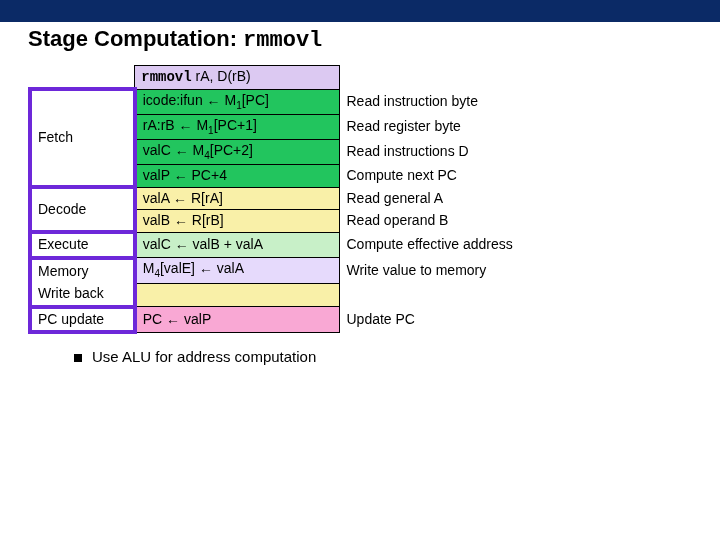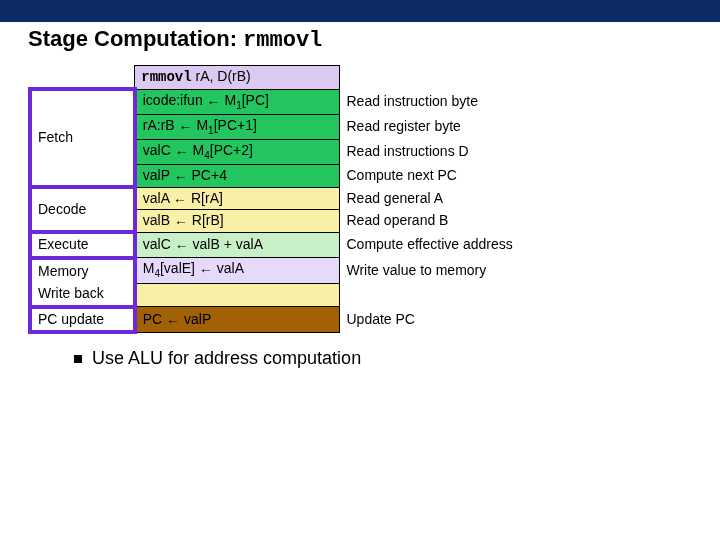--- a/index.html
+++ b/index.html
@@ -12,25 +12,25 @@
   table.stages td{vertical-align:middle;padding:2px 6px;font-size:14px;line-height:1.25}
   td.stage{border:4px solid #6d28d9;width:90px;font-family:Tahoma,Verdana,sans-serif;font-size:15px}
   td.op{border:1px solid #000;width:195px;font-family:Verdana,sans-serif}
   td.desc{width:340px;font-family:Liberation Sans, sans-serif}
   td.op .mono{font-family:"Courier New",monospace;font-weight:bold}
   .bg-lav{background:#dcc9f2}
   .bg-pink{background:#22c55e}
   .bg-yel{background:#f9f0a8}
   .bg-grn{background:#c8f0c8}
   .bg-lil{background:#e6dafc}
-  .bg-blu{background:#a16207}
+  .bg-blu{background:#f9a8d4}
   .noborder{border:none!important}
   .arr{font-family:Arial,sans-serif}
   sub{font-size:10px}
-  ul.notes{margin:14px 0 0 46px;padding:0;list-style:none;font-family:Tahoma,Verdana,sans-serif;font-size:18px}
+  ul.notes{margin:14px 0 0 46px;padding:0;list-style:none;font-family:Tahoma,Verdana,sans-serif;font-size:15px}
   ul.notes li{margin:2px 0}
   ul.notes li .sq{display:inline-block;width:8px;height:8px;background:#000;margin-right:10px;vertical-align:middle}
 </style>
 </head>
 <body>
 <div class="page">
 <div class="topbar"></div>
 <h1 class="title">
   <span>Stage Computation: </span>
   <span class="mono">rmmovl</span>

